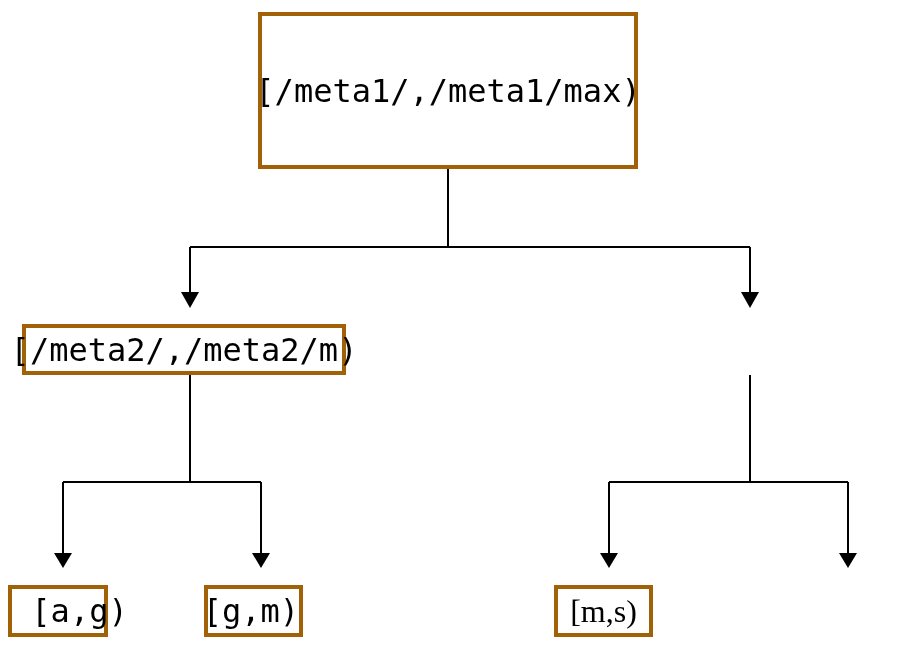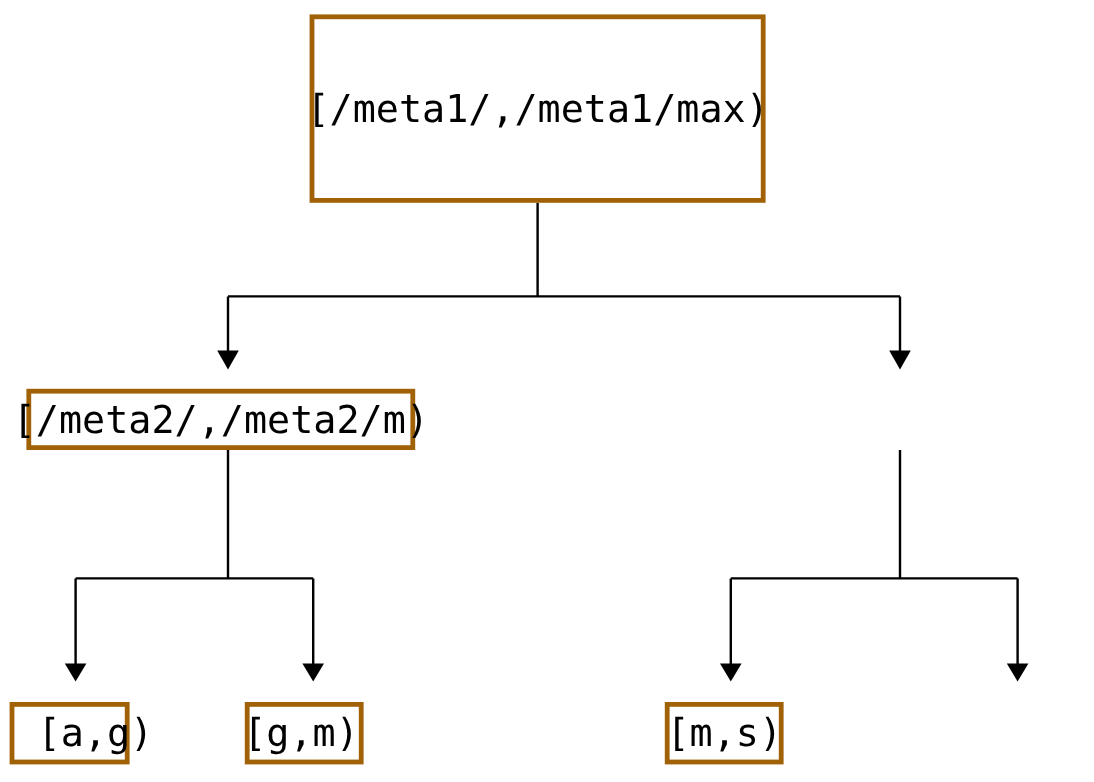--- a/index.html
+++ b/index.html
@@ -27,21 +27,21 @@
     font-size: 32px;
     line-height: 1;
     color: #000000;
     white-space: nowrap;
   }
   .n-root  { left: 258px; top: 12px;  width: 380px; height: 157px; }
   .n-left  { left: 22px;  top: 324px; width: 324px; height: 51px; }
   .n-right { left: 581px; top: 324px; width: 324px; height: 51px; }
   .n-leaf0 { left: 8px;   top: 585px; width: 100px; height: 52px; padding-left: 43px; }
   .n-leaf1 { left: 204px; top: 585px; width: 99px;  height: 52px; justify-content: flex-end; }
-  .n-leaf2 { left: 554px; top: 585px; width: 99px;  height: 52px; }
+  .n-leaf2 { left: 554px; top: 585px; width: 99px;  height: 52px; font-family: Liberation Serif, serif; }
   .n-leaf3 { left: 778px; top: 585px; width: 125px; height: 52px; }
 </style>
 </head>
 <body>
 
 <div class="canvas">
 
   <svg class="edges-layer" width="912" height="652" viewBox="0 0 912 652" xmlns="http://www.w3.org/2000/svg">
 
     <g>

